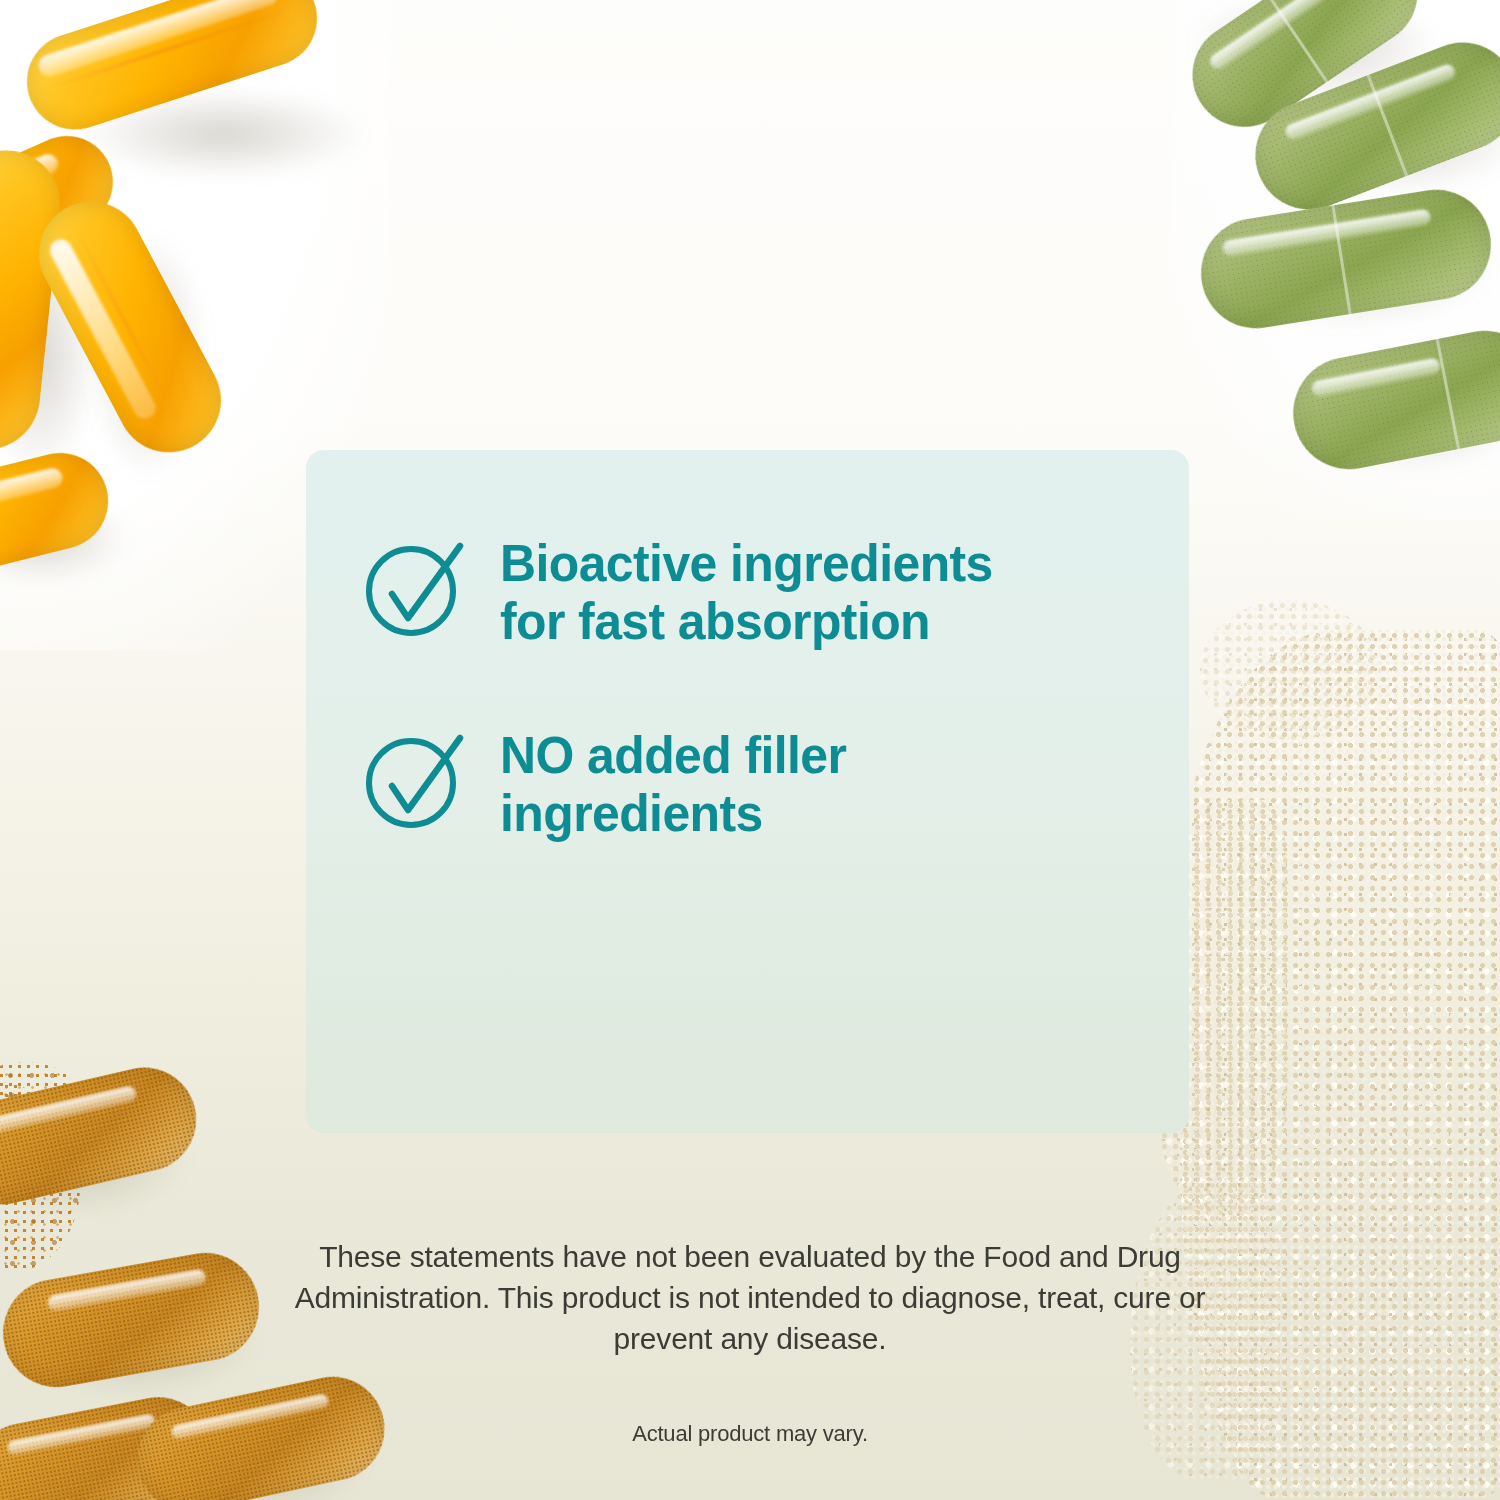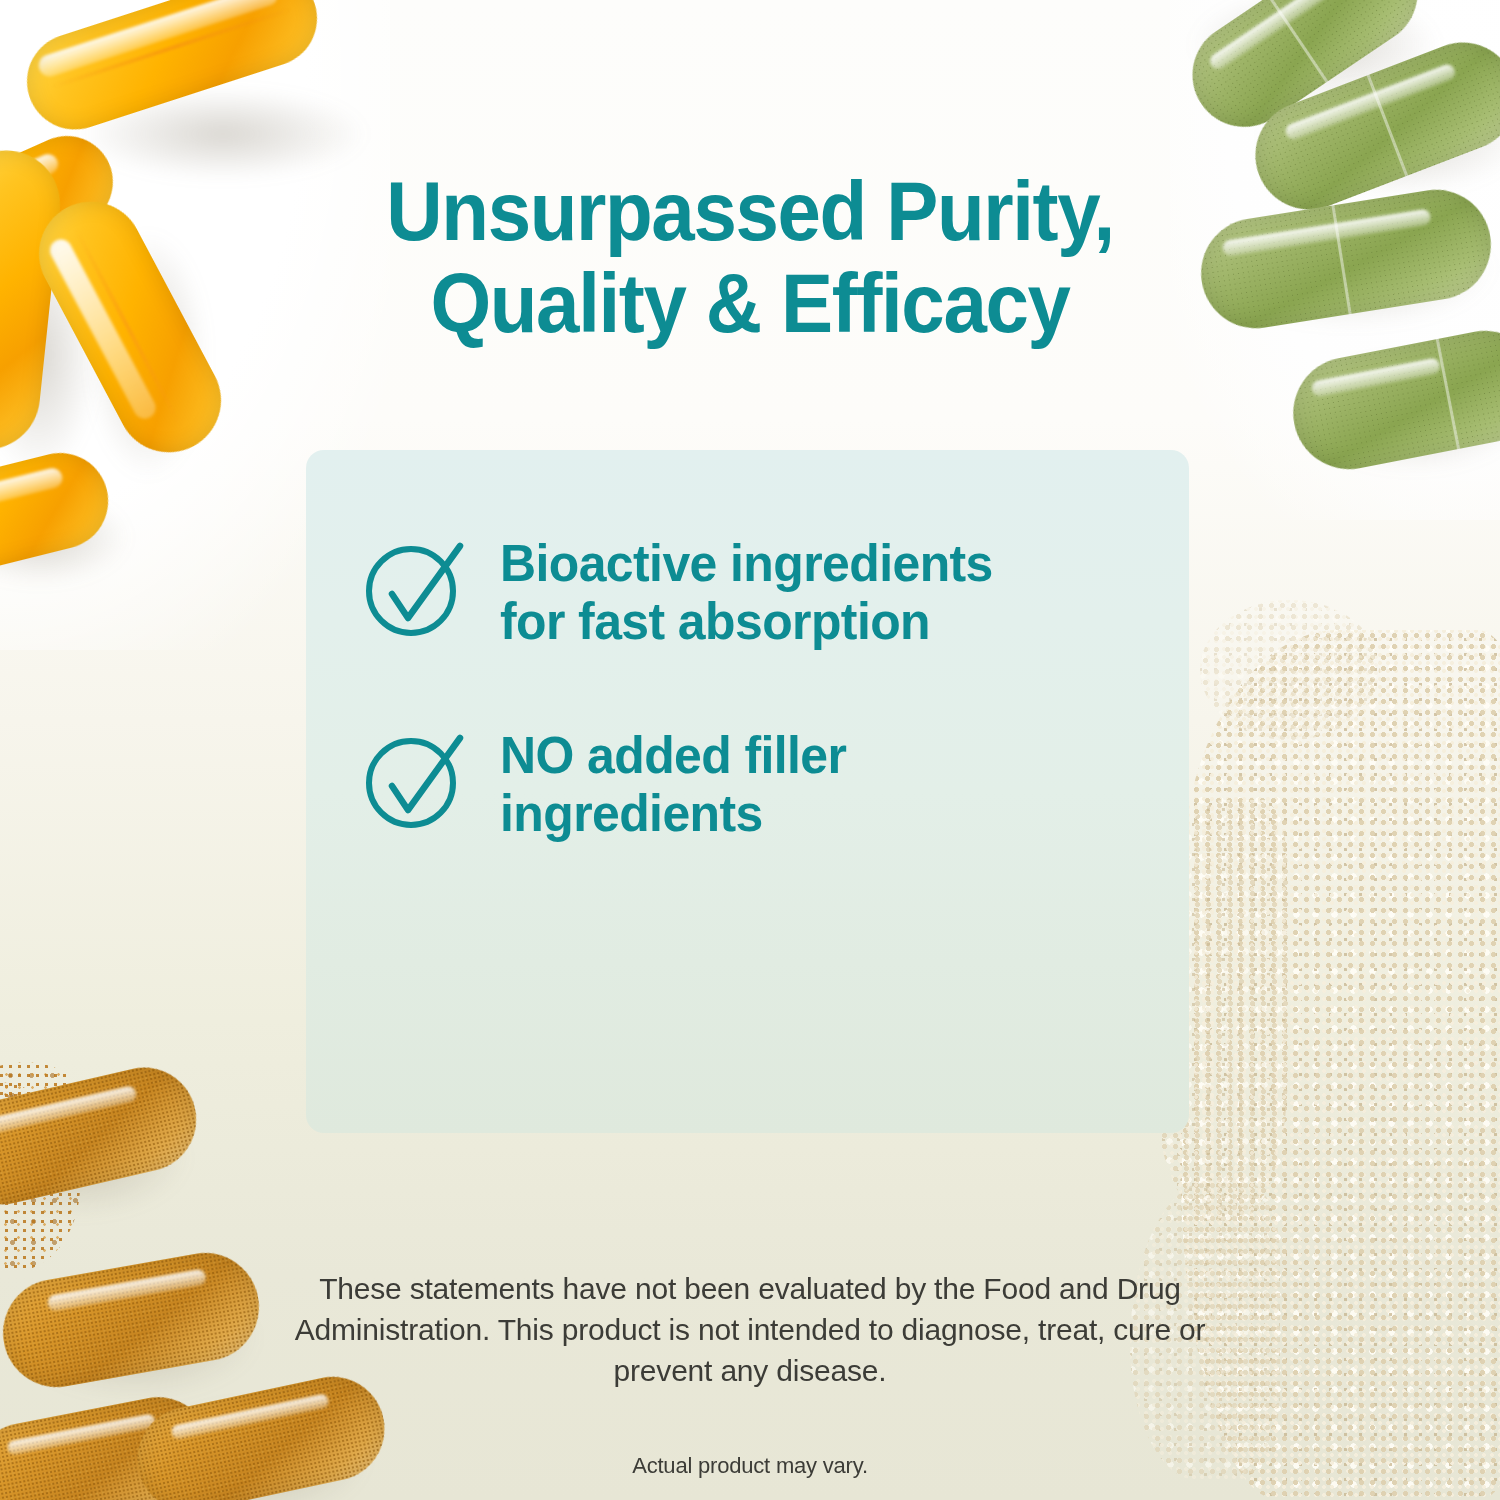--- a/index.html
+++ b/index.html
@@ -203,21 +203,20 @@
     top:1236px;
     text-align:center;
     z-index:5;
   }
   #disclaimer .fda{
     color:#3c3c37;
     font-family:"Liberation Sans", sans-serif;
     font-size:30px;
     line-height:41px;
     letter-spacing:-.2px;
-    margin-top:32px;
   }
   #disclaimer .vary{
     margin-top:54px;
     color:#3c3c37;
     font-family:"Liberation Sans", sans-serif;
     font-size:22px;
     line-height:41px;
     letter-spacing:-.2px;
   }
 </style>
@@ -314,24 +313,20 @@
     </div>
   </div>
 
   <div class="photo" id="pw-area">
     <div class="powder" style="left:40px; top:10px; width:330px; height:870px; border-radius:48% 10% 10% 30% / 30% 6% 6% 40%;"></div>
     <div class="powder" style="left:8px; top:180px; width:140px; height:420px; border-radius:60% 20% 40% 50%; opacity:.75;"></div>
     <div class="powder" style="left:-10px; top:560px; width:150px; height:300px; border-radius:55% 25% 30% 45%; opacity:.6;"></div>
     <div class="powder" style="left:60px; top:-20px; width:180px; height:140px; border-radius:50%; opacity:.45;"></div>
   </div>
 
-  <div id="headline">
-    <span class="line">Unsurpassed Purity,</span>
-    <span class="line">Quality &amp; Efficacy</span>
-  </div>
 
   <div id="card">
 
     <div class="benefit">
       <span class="check-wrap">
         <svg width="110" height="104" viewBox="0 0 110 104" fill="none" xmlns="http://www.w3.org/2000/svg">
           <circle cx="48" cy="55" r="42" stroke="#0d8c93" stroke-width="6" fill="none"></circle>
           <path d="M29 58 L45 82 L97 10" stroke="#0d8c93" stroke-width="6.5" stroke-linecap="round" stroke-linejoin="round" fill="none"></path>
         </svg>
       </span>

